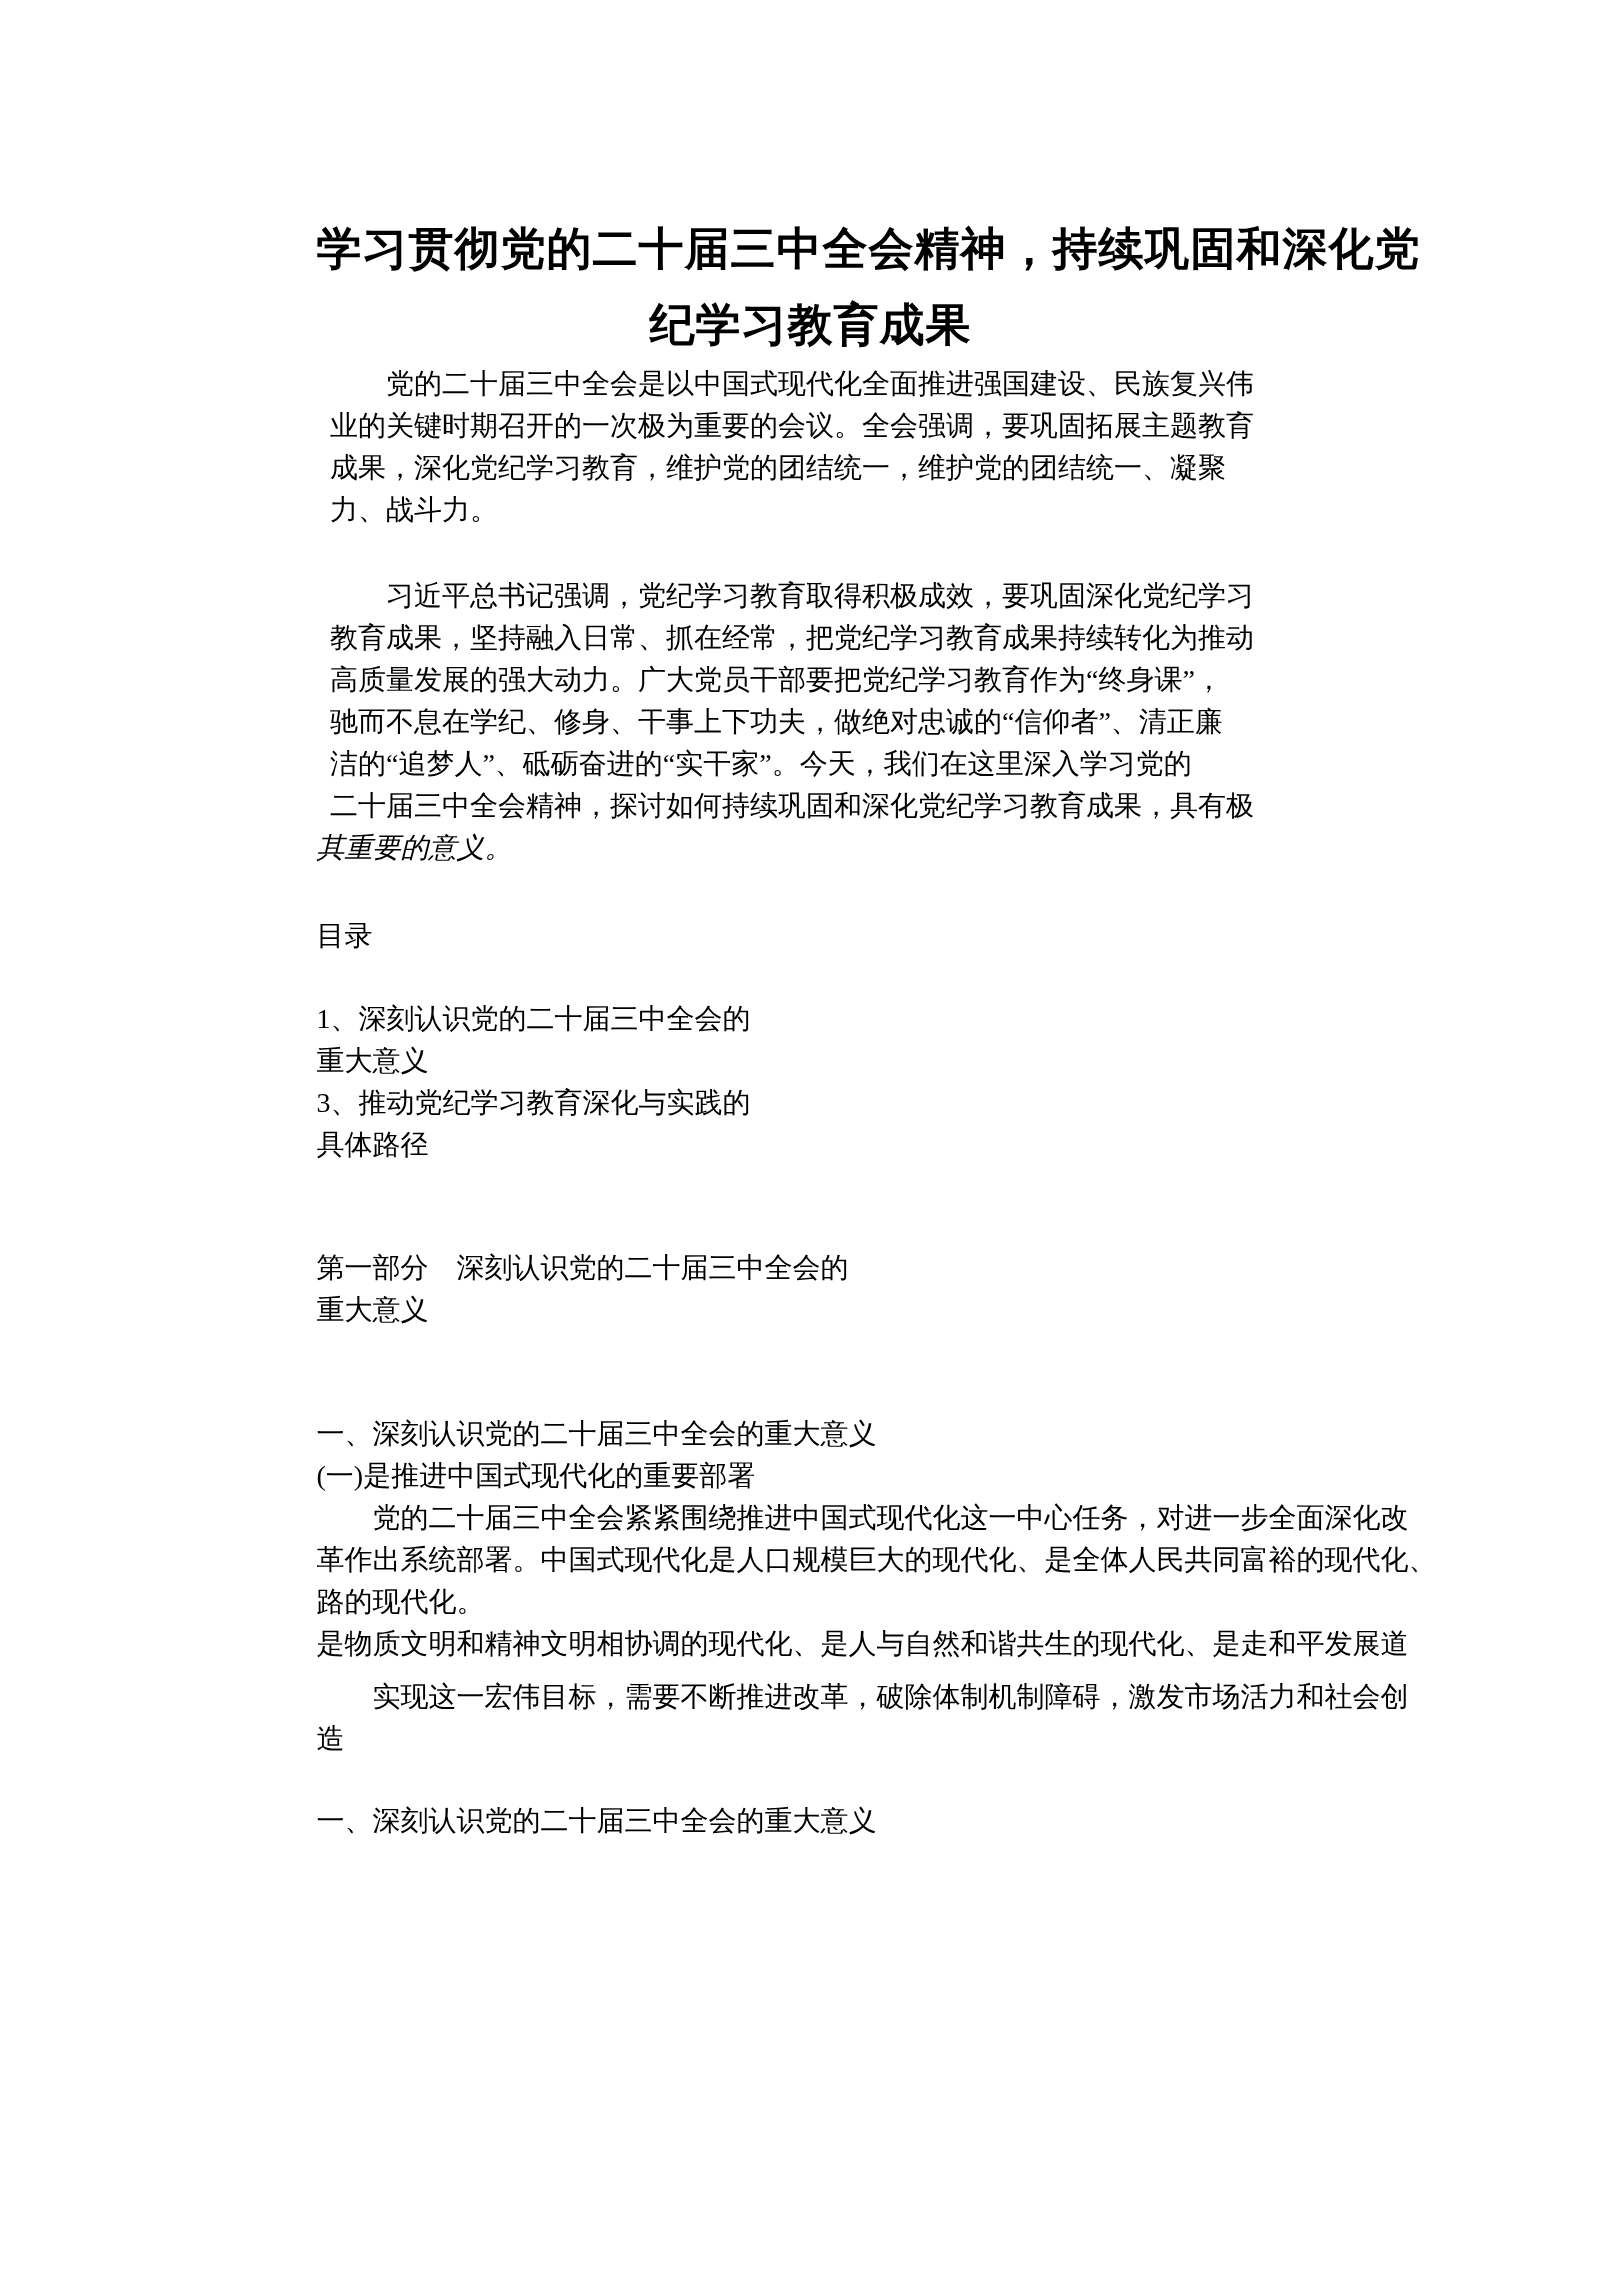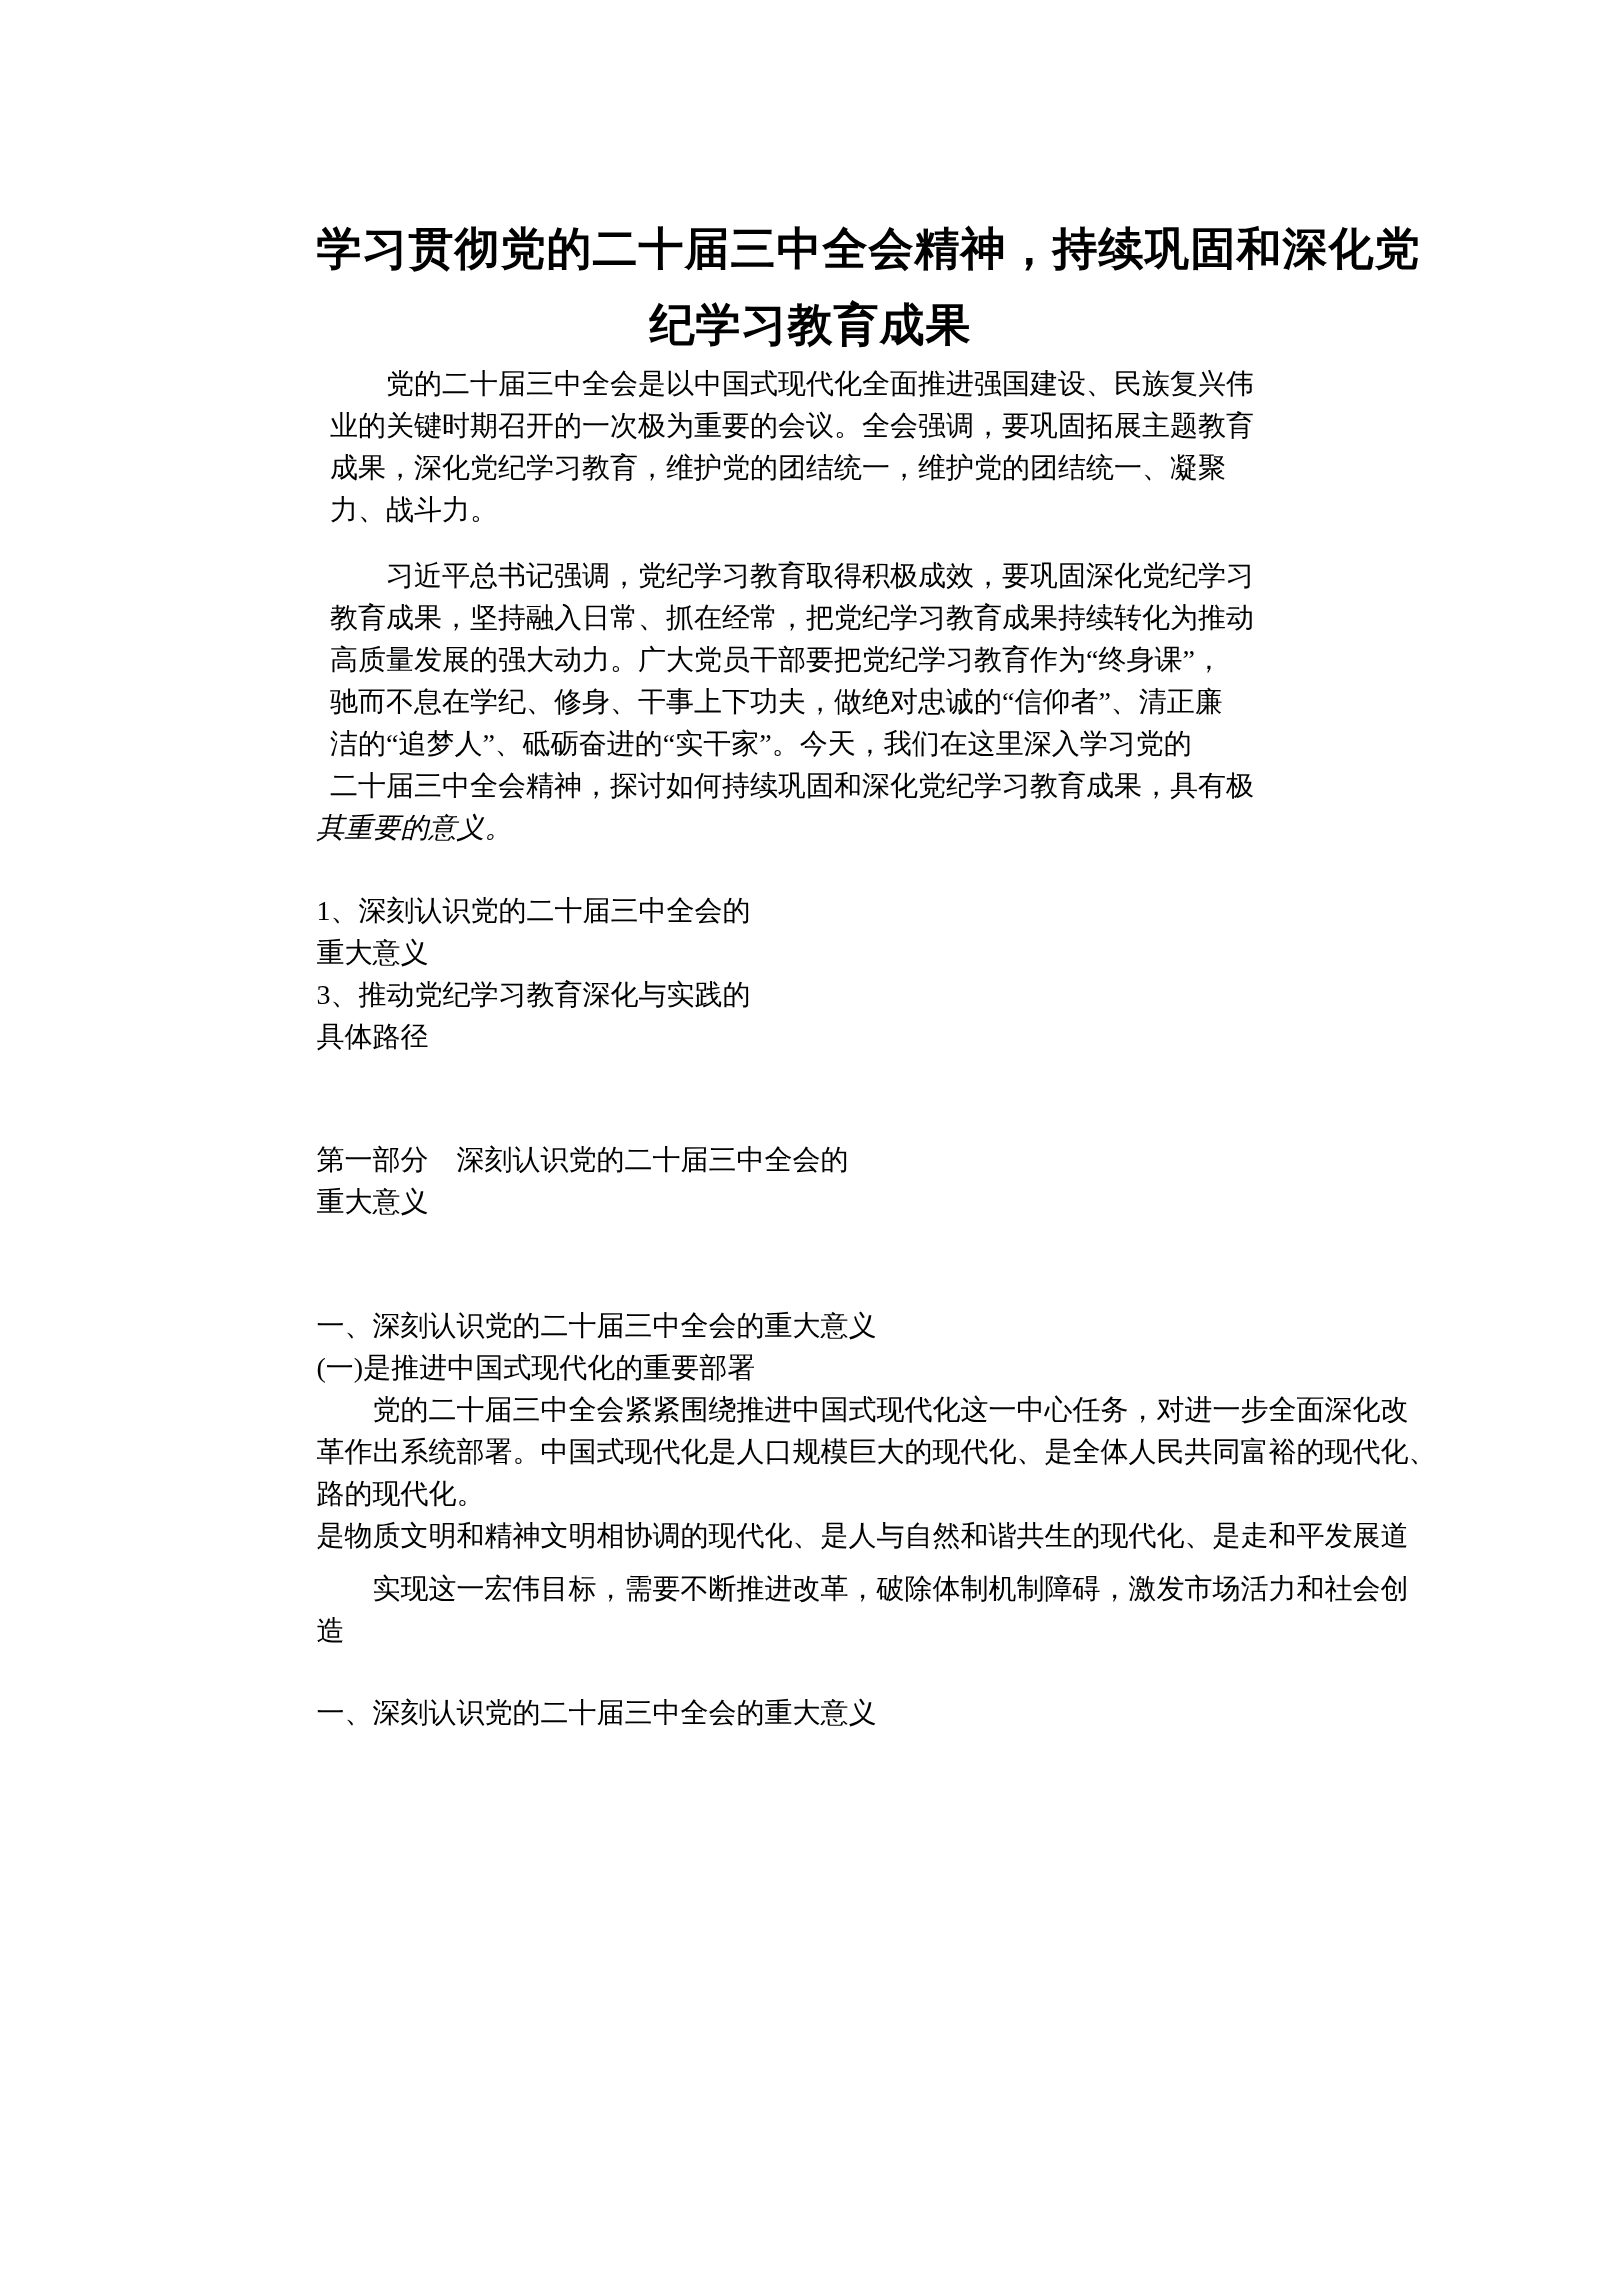--- a/index.html
+++ b/index.html
@@ -22,21 +22,21 @@
     font-weight: 700;
     font-size: 45px;
     line-height: 76px;
     text-align: center;
     letter-spacing: 1px;
   }
   .doc-title .tline { display: block; white-space: nowrap; }
   .preface-heading { margin-top: 39px; text-align: center; }
   .preface-para { width: 961px; margin: 0 auto; }
   .preface-para .line { white-space: nowrap; }
-  .para2-wrap { margin-top: 24px; }
+  .para2-wrap { margin-top: 44px; }
   .line { white-space: nowrap; }
   .fl-indent { text-indent: 2em; }
   .full-left { width: 100%; font-style: italic; }
   .toc-heading { margin-top: 46px; }
   .toc-list { margin-top: 41px; }
   .part-heading { margin-top: 81px; }
   .section-block { margin-top: 82px; }
   .body-para2 { margin-top: 10.8px; }
   .closing-line { margin-top: 40px; }
 </style>
@@ -63,20 +63,21 @@
       <div class="line fl-indent">习近平总书记强调，党纪学习教育取得积极成效，要巩固深化党纪学习</div>
       <div class="line">教育成果，坚持融入日常、抓在经常，把党纪学习教育成果持续转化为推动</div>
       <div class="line">高质量发展的强大动力。广大党员干部要把党纪学习教育作为“终身课”，</div>
       <div class="line">驰而不息在学纪、修身、干事上下功夫，做绝对忠诚的“信仰者”、清正廉</div>
       <div class="line">洁的“追梦人”、砥砺奋进的“实干家”。今天，我们在这里深入学习党的</div>
       <div class="line">二十届三中全会精神，探讨如何持续巩固和深化党纪学习教育成果，具有极</div>
     </div>
     <div class="line full-left">其重要的意义。</div>
   </div>
 
+  <div class="toc-heading">目录</div>
 
   <div class="toc-list">
     <div class="toc-item">
       <div class="line">1、深刻认识党的二十届三中全会的</div>
       <div class="line">重大意义</div>
     </div>
     <div class="toc-item">
       <div class="line">3、推动党纪学习教育深化与实践的</div>
       <div class="line">具体路径</div>
     </div>

